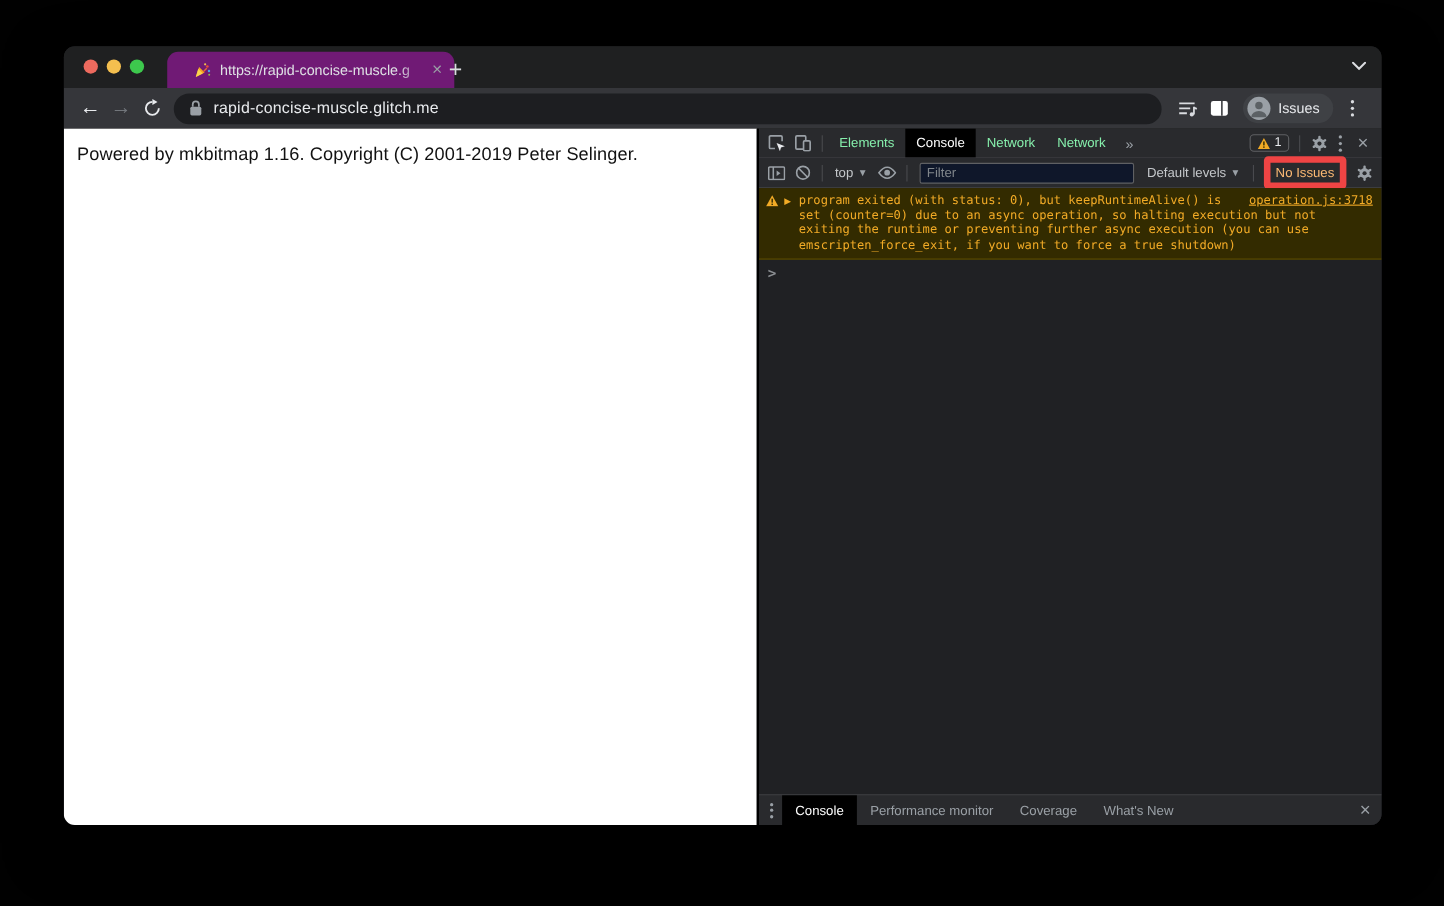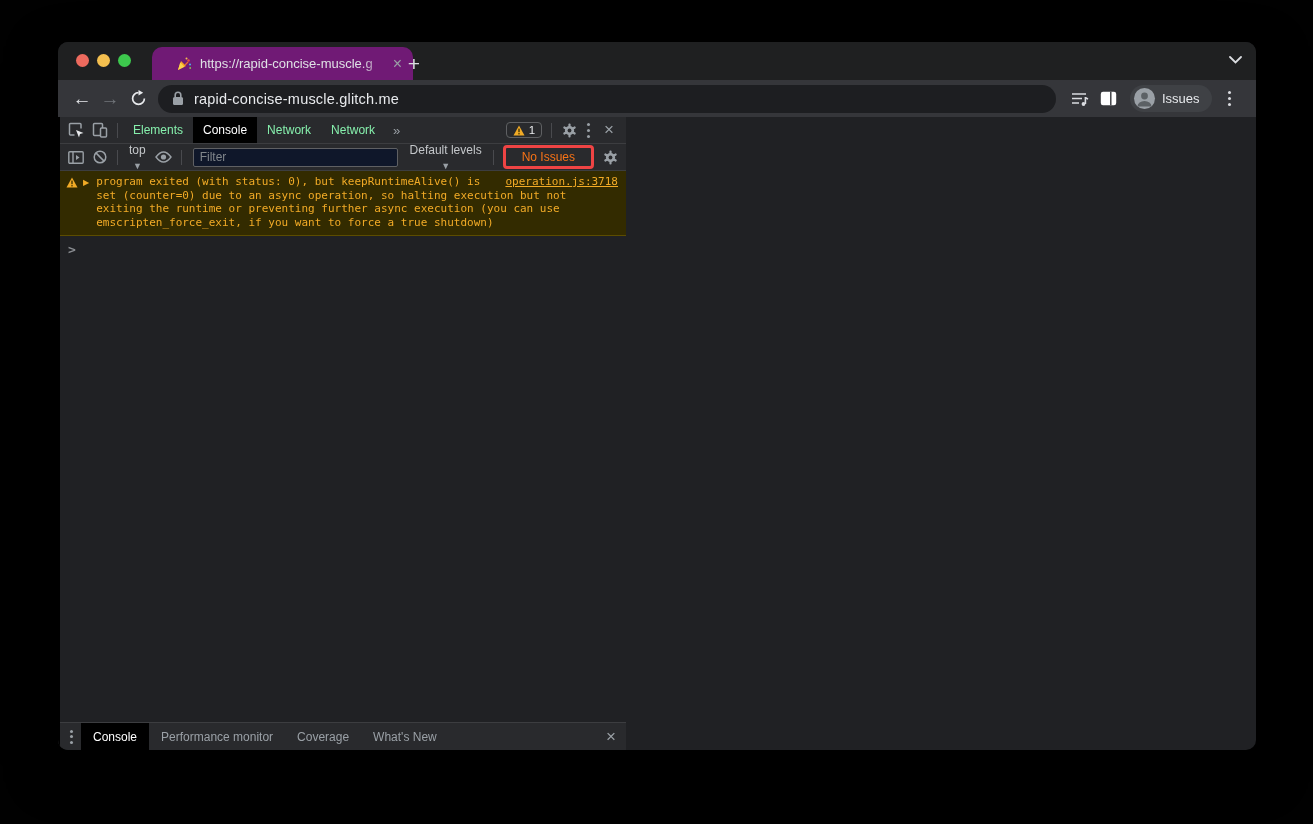--- a/index.html
+++ b/index.html
@@ -58,26 +58,26 @@
   .more-tabs { padding:0 8px; font-size:13px; }
   .vsep { width:1px; height:15px; background:#494a4e; margin:0 5px; flex:0 0 auto; }
   .spacer { flex:1; }
   .icon-btn { width:24px; height:24px; display:flex; align-items:center; justify-content:center; flex:0 0 auto; }
   .warn-badge { display:flex; align-items:center; gap:4px; border:1px solid #5f6063; border-radius:4px;
                 padding:1px 6px; margin-right:4px; }
   .warn-badge b { color:#e8eaed; font-weight:400; font-size:11.5px; }
   .dt-close { color:#9aa0a6; font-size:17px; padding:0 8px; }
 
   .dt-toolbar { height:27px; border-bottom:1px solid #3c3d40; padding:0 4px; }
-  .dd { display:flex; align-items:center; gap:4px; color:#c4c7ca; padding:0 6px;flex-direction:column; }
+  .dd { display:flex; align-items:center; gap:4px; color:#c4c7ca; padding:0 6px; }
   .dd .caret { font-size:9px; color:#9aa0a6; }
   .filter { flex:1; height:19px; background:#0f172a; border:1px solid #5f6063; border-radius:2px;
             color:#e8eaed; font-size:12px; padding:0 6px; margin:0 6px; font-family:"Liberation Sans",sans-serif; }
   .filter::placeholder { color:#80868b; }
-  .chip { border:3px solid #ef4444; border-radius:4px; color:#f97316; padding:2px 16px; margin:0 4px;
+  .chip { border:6px solid #ef4444; border-radius:4px; color:#fdba74; padding:2px 5px; margin:0 4px;
           white-space:nowrap; }
 
   .dt-console { flex:1; display:flex; flex-direction:column; min-height:0; background:#202124; }
   .console-warning { position:relative; background:#332b00; border-bottom:1px solid #5c4d00;
                      padding:4px 8px 6px 6px; display:flex; gap:5px; }
   .warn-msg { font-family:"DejaVu Sans Mono","Liberation Mono",monospace; font-size:11px;
               line-height:13.5px; color:#f2ab26; white-space:pre; margin-left:2px; }
   .expand-tri { color:#f2ab26; font-size:8px; line-height:13px; padding-top:1px; }
   .srclink { position:absolute; right:8px; top:4px; color:#f2ab26; text-decoration:underline;
              font-family:"DejaVu Sans Mono","Liberation Mono",monospace; font-size:11px; }
@@ -174,20 +174,23 @@
       </div>
       <div class="kebab">
           <i></i>
           <i></i>
           <i></i>
         </div>
     </div>
 
     <div class="content">
 
+      <div class="page">
+        <div class="page-text">Powered by mkbitmap 1.16. Copyright (C) 2001-2019 Peter Selinger.</div>
+      </div>
 
       <div class="devtools">
 
         <div class="dt-row dt-tabs">
           <div class="icon-btn">
             <svg width="16" height="16" viewBox="0 0 16 16">
               <path d="M 13 6.5 V 2.5 a 1 1 0 0 0 -1 -1 H 2.5 a 1 1 0 0 0 -1 1 V 12 a 1 1 0 0 0 1 1 H 6.5" fill="none" stroke="#9aa0a6" stroke-width="1.5"></path>
               <polygon points="8,8 15.5,11 12,12 11,15.5" fill="#e8eaed"></polygon>
             </svg>
           </div>

